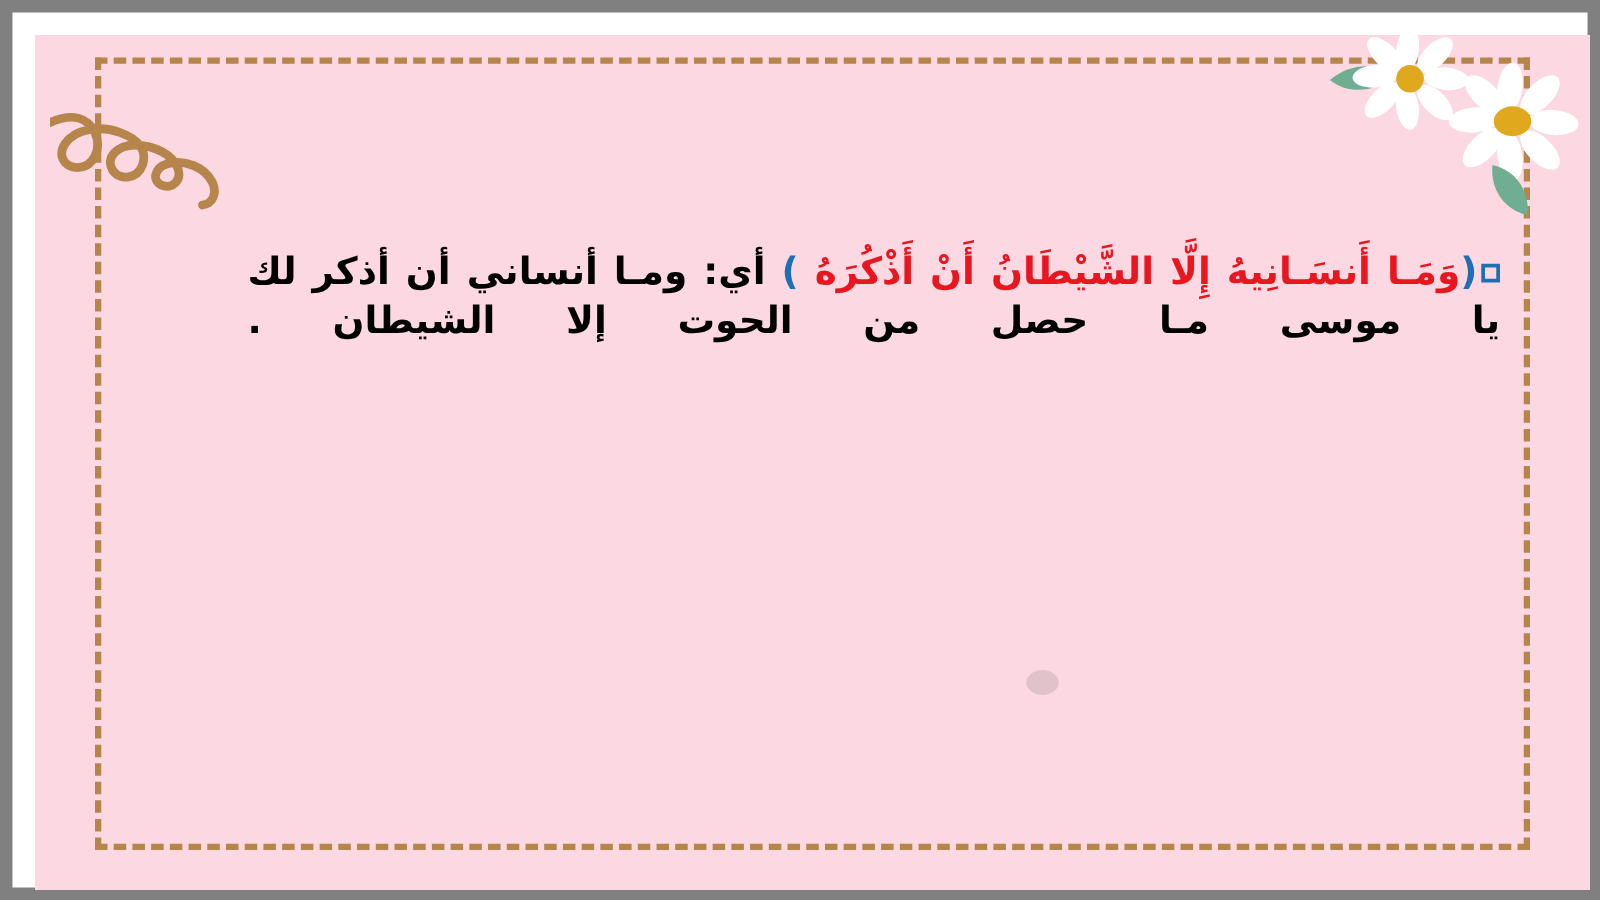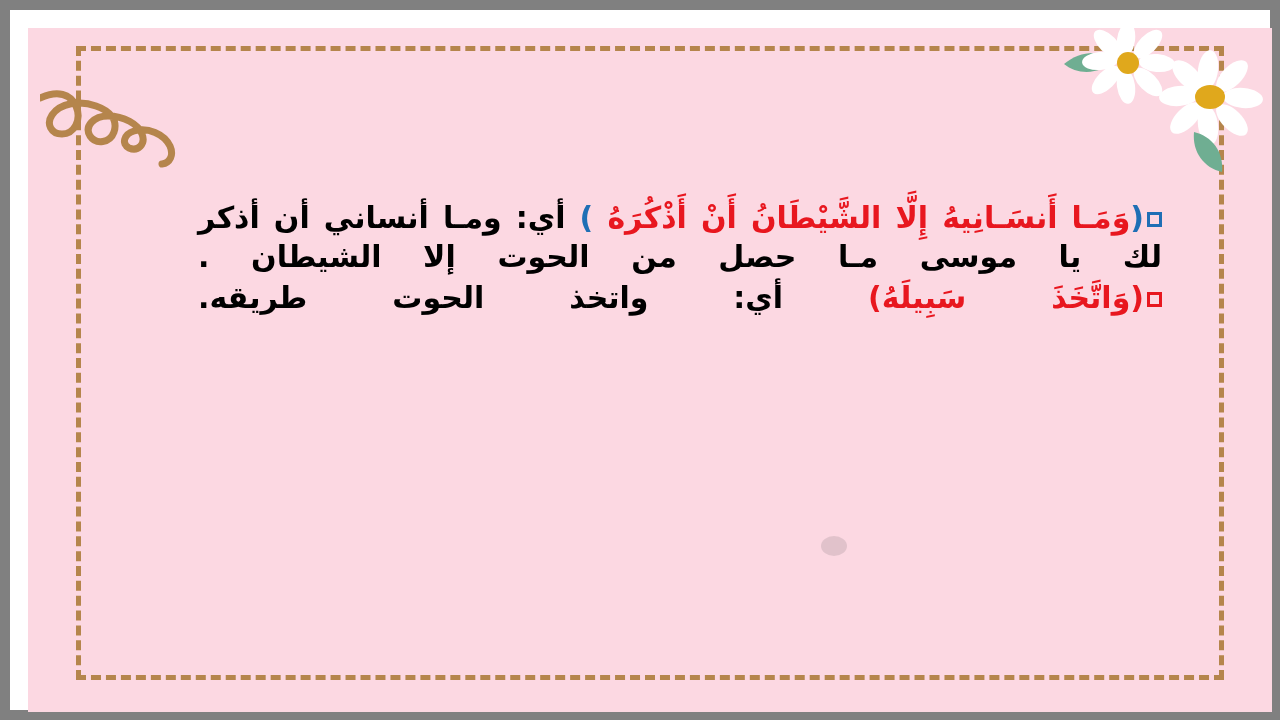--- a/index.html
+++ b/index.html
@@ -79,21 +79,21 @@
     height: 150px;
     pointer-events: none;
   }
 
   
   .text-body {
     position: absolute;
     left: 0;
     right: 0;
     top: 170px;
-    padding: 0 110px 0 170px;
+    padding: 0 72px 0 170px;
     direction: rtl;
     text-align: justify;
     text-align-last: center;
     box-sizing: border-box;
   }
 
   .para {
     margin: 0 0 2px 0;
     font-family: "DejaVu Sans", "Liberation Sans", sans-serif;
     font-weight: bold;
@@ -183,21 +183,20 @@
         </g>
         <ellipse cx="148" cy="69" rx="15" ry="12" fill="#e0a81c"></ellipse>
 
         <path d="M132 104 C150 108, 162 124, 160 144 C142 140, 130 124, 132 104 Z" fill="#6fae92"></path>
       </svg>
 
       <div class="text-body">
 
         <p class="para"><span class="bullet"></span><span class="paren-blue">(</span><span class="ayah">وَمَـا أَنسَـانِيهُ إِلَّا الشَّيْطَانُ أَنْ أَذْكُرَهُ</span><span class="paren-blue"> )</span><span class="gloss"> أي: ومـا أنساني أن أذكر لك يا موسى مـا حصل من الحوت إلا الشيطان .</span></p>
 
-        <p class="para"><span class="bullet red"></span><span class="paren-red">(</span><span class="ayah">وَاتَّخَذَ سَبِيلَهُ</span><span class="paren-red">)</span><span class="gloss"> أي: واتخذ الحوت طريقه.</span></p>
 
 
       </div>
 
       <div class="smudge"></div>
 
     </div>
   </div>
 </div>
 

